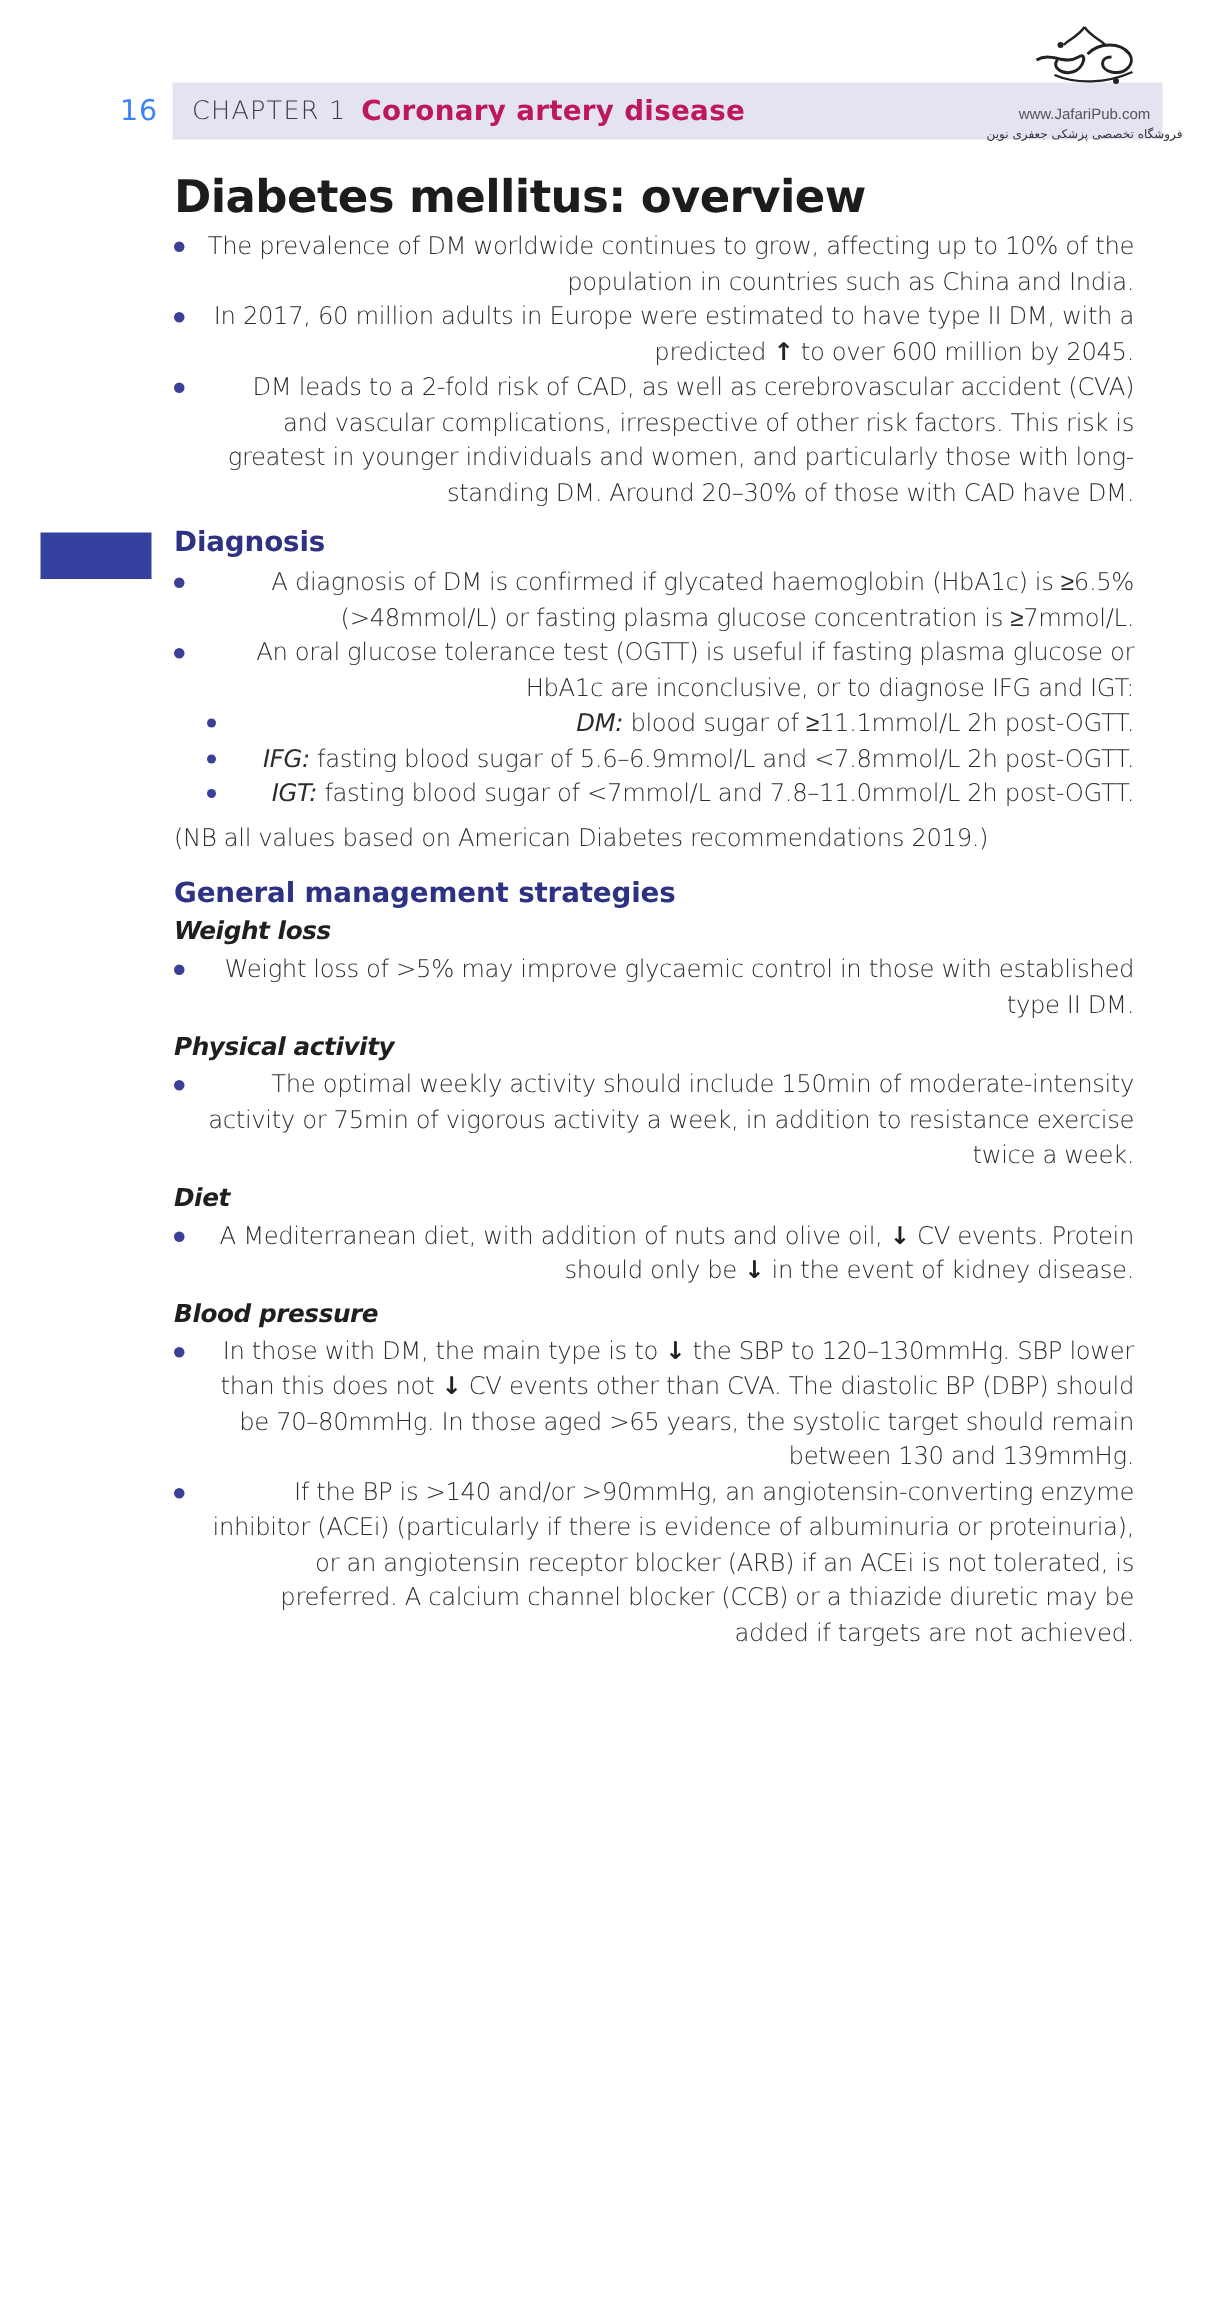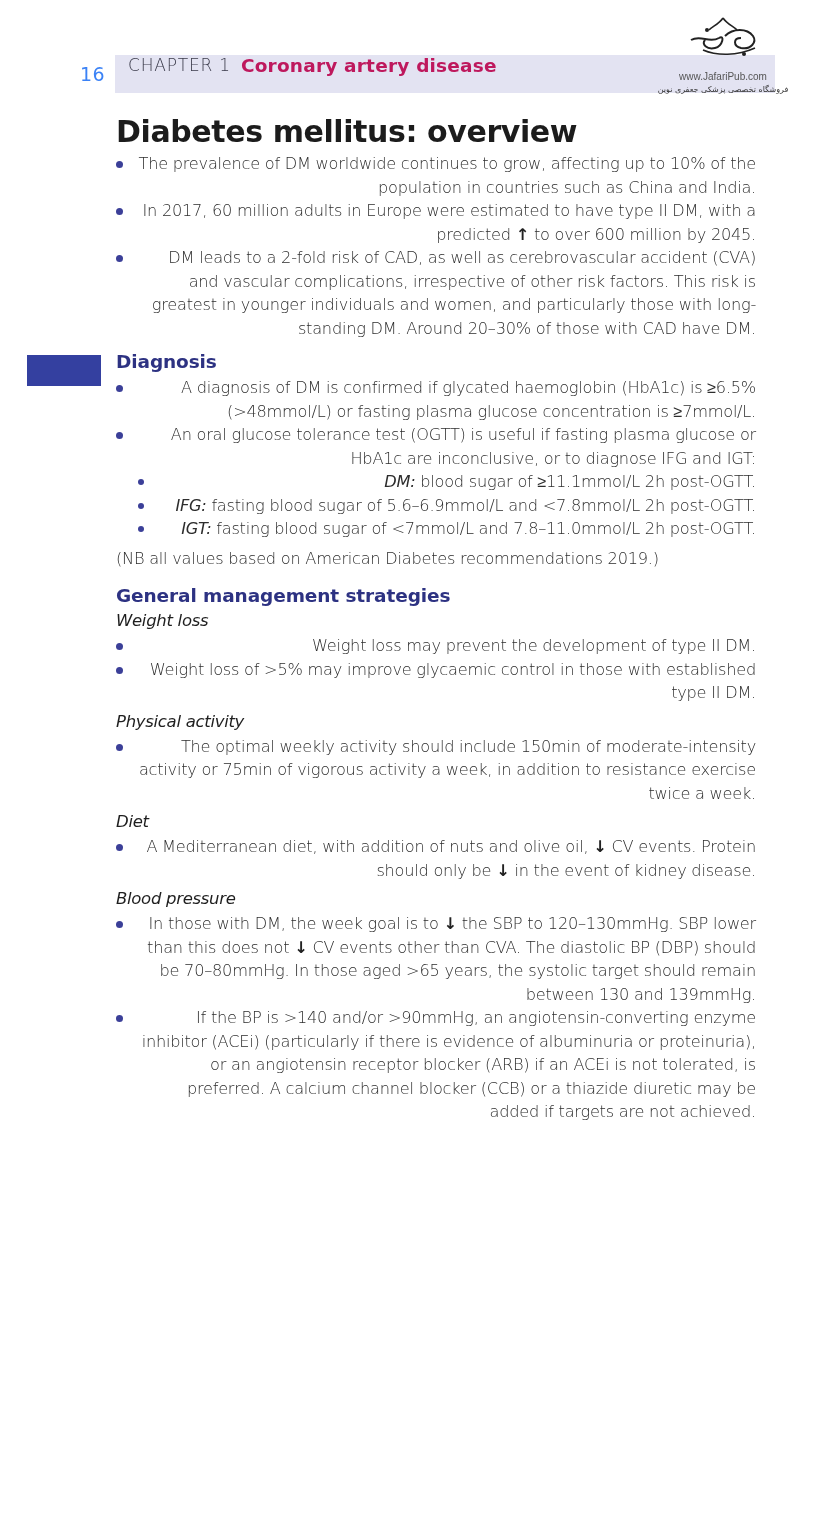--- a/index.html
+++ b/index.html
@@ -13,21 +13,21 @@
     }
     .page-number {
       position: absolute; left: 80px; top: 63px;
       font-family: "DejaVu Sans", sans-serif;
       font-size: 19px; color: #3b82f6; letter-spacing: 0.5px;
     }
     .running-head {
       position: absolute; left: 115px; top: 55px;
       width: 660px; height: 38px;
       background: #e3e3f2;
-      display: flex; align-items: flex-start;
+      display: flex; align-items: center;
       padding-left: 13px;
     }
     .chapter-label {
       font-family: "DejaVu Sans", sans-serif;
       font-size: 17px; font-weight: 200; color: #3a3a4a;
       letter-spacing: 0.8px;
       margin-right: 10px;
     }
     .chapter-title {
       font-family: "DejaVu Sans", sans-serif;
@@ -83,21 +83,21 @@
     .em { font-style: italic; }
     h2.section-heading {
       font-family: "DejaVu Sans", sans-serif;
       font-size: 18.5px; font-weight: bold; color: #2d3282;
       line-height: 24px;
       margin-top: 10px; margin-bottom: 2px;
       letter-spacing: -0.1px;
     }
     h3.sub-heading {
       font-family: "DejaVu Sans", sans-serif;
-      font-style: italic; font-weight: normal;
+      font-style: italic; font-weight: bold;
       font-size: 16.5px; color: #1f1f1f;
       line-height: 22px;
       margin-top: 6px; margin-bottom: 2px;
       letter-spacing: -0.3px;
     }
     .note {
       font-family: "DejaVu Sans", sans-serif;
       font-size: 16.2px; font-weight: 200; color: #2d2d2d;
       line-height: 23.5px; margin-top: 6px;
       letter-spacing: -0.25px;
@@ -173,24 +173,20 @@
     </li>
   </ul>
   <p class="note">(NB all values based on American Diabetes recommendations 2019.)</p>
 
   <h2 class="section-heading" style="margin-top:14px;">General management strategies</h2>
 
   <h3 class="sub-heading" style="margin-top:2px;">Weight loss</h3>
   <ul class="list">
     <li>
       <span class="bullet"></span>
-      <span>Weight loss may prevent the development of type II DM.</span>
-    </li>
-    <li>
-      <span class="bullet"></span>
       <span>Weight loss of &gt;5% may improve glycaemic control in those with established type II DM.</span>
     </li>
   </ul>
 
   <h3 class="sub-heading">Physical activity</h3>
   <ul class="list">
     <li>
       <span class="bullet"></span>
       <span>The optimal weekly activity should include 150min of moderate-intensity activity or 75min of vigorous activity a week, in addition to resistance exercise twice a week.</span>
     </li>
@@ -201,20 +197,20 @@
     <li>
       <span class="bullet"></span>
       <span>A Mediterranean diet, with addition of nuts and olive oil, </span><span class="arrow">↓</span><span> CV events. Protein should only be </span><span class="arrow">↓</span><span> in the event of kidney disease.</span>
     </li>
   </ul>
 
   <h3 class="sub-heading">Blood pressure</h3>
   <ul class="list">
     <li>
       <span class="bullet"></span>
-      <span>In those with DM, the week goal is to </span><span class="arrow">↓</span><span> the SBP to 120–130mmHg. SBP lower than this does not </span><span class="arrow">↓</span><span> CV events other than CVA. The diastolic BP (DBP) should be 70–80mmHg. In those aged &gt;65 years, the systolic target should remain between 130 and 139mmHg.</span>
+      <span>In those with DM, the main type is to </span><span class="arrow">↓</span><span> the SBP to 120–130mmHg. SBP lower than this does not </span><span class="arrow">↓</span><span> CV events other than CVA. The diastolic BP (DBP) should be 70–80mmHg. In those aged &gt;65 years, the systolic target should remain between 130 and 139mmHg.</span>
     </li>
     <li>
       <span class="bullet"></span>
       <span>If the BP is &gt;140 and/or &gt;90mmHg, an angiotensin-converting enzyme inhibitor (ACEi) (particularly if there is evidence of albuminuria or proteinuria), or an angiotensin receptor blocker (ARB) if an ACEi is not tolerated, is preferred. A calcium channel blocker (CCB) or a thiazide diuretic may be added if targets are not achieved.</span>
     </li>
   </ul>
 </div>
 
 </body></html>

